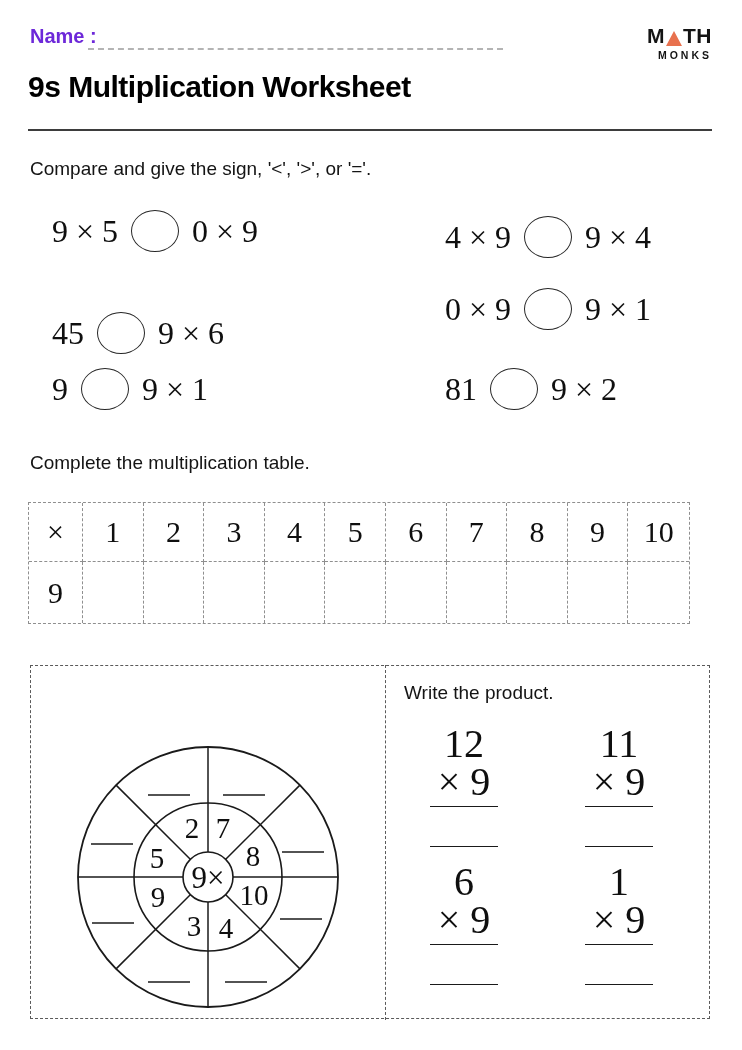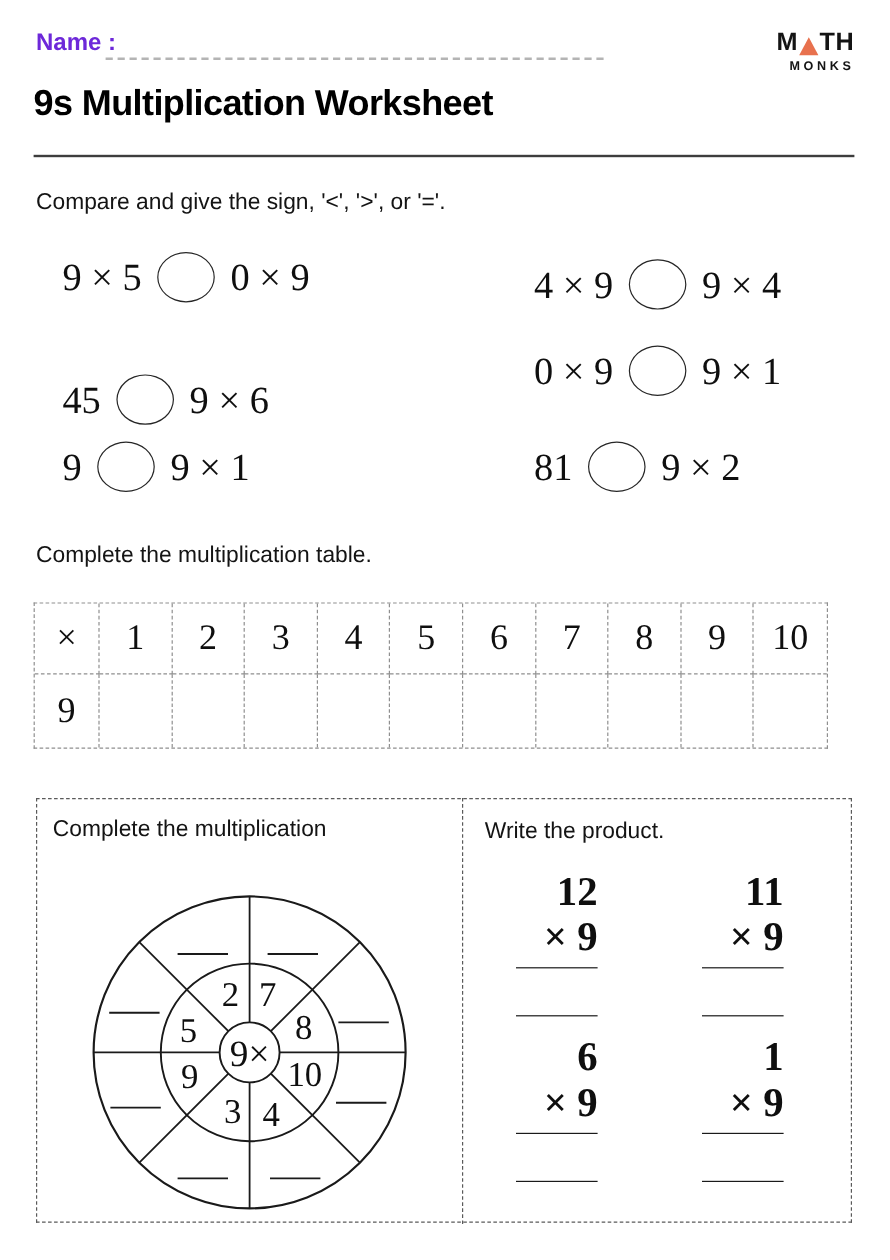--- a/index.html
+++ b/index.html
@@ -44,21 +44,21 @@
 
   
   .bottom-box { left:30px; top:665px; width:678px; height:352px; border:1.5px dashed #5a5a5a; }
   .panel-divider { left:385px; top:665px; height:355px; width:0; border-left:1.5px dashed #5a5a5a; }
   .wheel-heading { left:44px; top:676px; font-size:19px; line-height:31px; color:#141414; }
   .product-heading { left:404px; top:682px; font-size:19px; color:#141414; }
 
   .wheel-svg { left:68px; top:737px; }
   .wheel-svg text { font-family:"Liberation Serif", serif; fill:#0f0f0f; }
 
-  .vp { width:68px; font-family:"Liberation Serif", serif; font-size:34px; color:#0f0f0f; text-align:right;font-weight:bold; }
+  .vp { width:68px; font-family:"Liberation Serif", serif; font-size:40px; color:#0f0f0f; text-align:center; }
   .vp-top { height:40px; line-height:40px; }
   .vp-bot { height:42px; line-height:36px; border-bottom:1.6px solid #1a1a1a; }
   .vp-ans { height:0; border-bottom:1.6px solid #1a1a1a; margin-top:39px; }
 </style>
 </head>
 <body>
 
 <div class="abs name-label">Name :</div>
 <div class="abs name-line"></div>
 
@@ -132,21 +132,20 @@
   <div class="cell"></div>
   <div class="cell"></div>
   <div class="cell"></div>
   <div class="cell lastcol"></div>
 </div>
 
 <div class="abs bottom-box"></div>
 <div class="abs panel-divider"></div>
 
 <div class="abs wheel-heading">
-  <div>Complete the multiplication</div>
 </div>
 
 <svg class="abs wheel-svg" width="280" height="280" viewBox="0 0 280 280">
   <circle cx="140" cy="140" r="130" fill="none" stroke="#1a1a1a" stroke-width="1.8"></circle>
   <circle cx="140" cy="140" r="74" fill="none" stroke="#1a1a1a" stroke-width="1.6"></circle>
 
   <line x1="165" y1="140" x2="270" y2="140" stroke="#1a1a1a" stroke-width="1.5"></line>
   <line x1="157.7" y1="122.3" x2="231.9" y2="48.1" stroke="#1a1a1a" stroke-width="1.5"></line>
   <line x1="140" y1="115" x2="140" y2="10" stroke="#1a1a1a" stroke-width="1.5"></line>
   <line x1="122.3" y1="122.3" x2="48.1" y2="48.1" stroke="#1a1a1a" stroke-width="1.5"></line>

